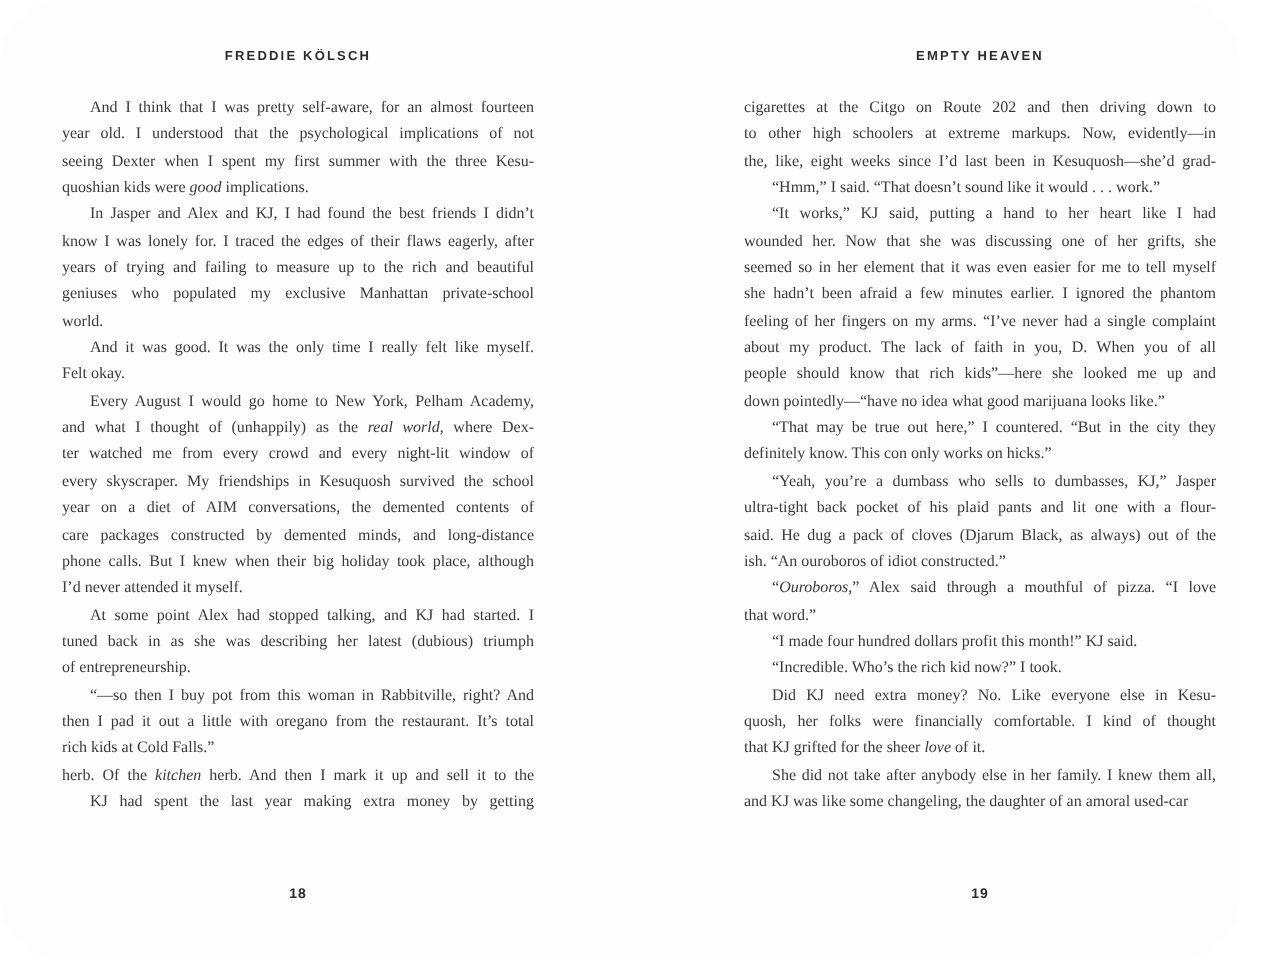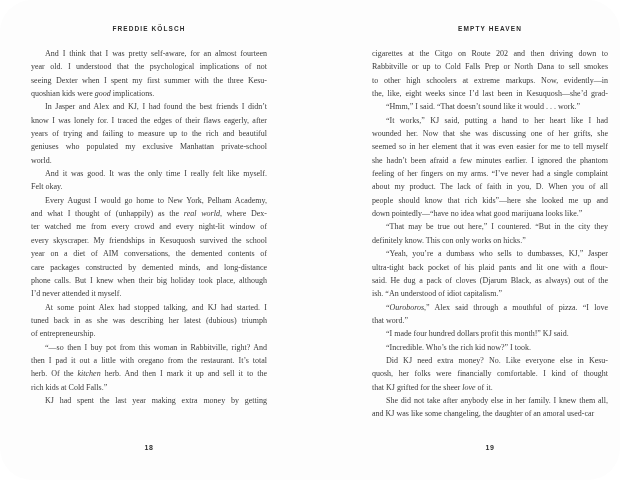--- a/index.html
+++ b/index.html
@@ -90,49 +90,48 @@
         <div class="line">every skyscraper. My friendships in Kesuquosh survived the school</div>
         <div class="line">year on a diet of AIM conversations, the demented contents of</div>
         <div class="line">care packages constructed by demented minds, and long-distance</div>
         <div class="line">phone calls. But I knew when their big holiday took place, although</div>
         <div class="line last">I’d never attended it myself.</div>
         <div class="line first">At some point Alex had stopped talking, and KJ had started. I</div>
         <div class="line">tuned back in as she was describing her latest (dubious) triumph</div>
         <div class="line last">of entrepreneurship.</div>
         <div class="line first">“—so then I buy pot from this woman in Rabbitville, right? And</div>
         <div class="line">then I pad it out a little with oregano from the restaurant. It’s total</div>
+        <div class="line last">rich kids at Cold Falls.”</div>
         <div class="line">herb. Of the <i>kitchen</i> herb. And then I mark it up and sell it to the</div>
-        <div class="line last">rich kids at Cold Falls.”</div>
         <div class="line first">KJ had spent the last year making extra money by getting</div>
       </div>
     <div class="folio">18</div>
   </section>
 
   <section class="page right">
     <div class="running-head">EMPTY HEAVEN</div>
     <div class="body-text">
         <div class="line">cigarettes at the Citgo on Route 202 and then driving down to</div>
-        <div class="line">Rabbitville or up to Cold Falls Prep or North Dana to sell smokes</div>
         <div class="line">to other high schoolers at extreme markups. Now, evidently—in</div>
         <div class="line">the, like, eight weeks since I’d last been in Kesuquosh—she’d grad-</div>
         <div class="line last first">“Hmm,” I said. “That doesn’t sound like it would . . . work.”</div>
         <div class="line first">“It works,” KJ said, putting a hand to her heart like I had</div>
         <div class="line">wounded her. Now that she was discussing one of her grifts, she</div>
         <div class="line">seemed so in her element that it was even easier for me to tell myself</div>
         <div class="line">she hadn’t been afraid a few minutes earlier. I ignored the phantom</div>
         <div class="line">feeling of her fingers on my arms. “I’ve never had a single complaint</div>
         <div class="line">about my product. The lack of faith in you, D. When you of all</div>
         <div class="line">people should know that rich kids”—here she looked me up and</div>
         <div class="line last">down pointedly—“have no idea what good marijuana looks like.”</div>
         <div class="line first">“That may be true out here,” I countered. “But in the city they</div>
         <div class="line last">definitely know. This con only works on hicks.”</div>
         <div class="line first">“Yeah, you’re a dumbass who sells to dumbasses, KJ,” Jasper</div>
         <div class="line">ultra-tight back pocket of his plaid pants and lit one with a flour-</div>
         <div class="line">said. He dug a pack of cloves (Djarum Black, as always) out of the</div>
-        <div class="line last">ish. “An understood of idiot capitalism.”</div>
+        <div class="line last">ish. “An ouroboros of idiot constructed.”</div>
         <div class="line first">“<i>Ouroboros</i>,” Alex said through a mouthful of pizza. “I love</div>
         <div class="line last">that word.”</div>
         <div class="line last first">“I made four hundred dollars profit this month!” KJ said.</div>
         <div class="line last first">“Incredible. Who’s the rich kid now?” I took.</div>
         <div class="line first">Did KJ need extra money? No. Like everyone else in Kesu-</div>
         <div class="line">quosh, her folks were financially comfortable. I kind of thought</div>
         <div class="line last">that KJ grifted for the sheer <i>love</i> of it.</div>
         <div class="line first">She did not take after anybody else in her family. I knew them all,</div>
         <div class="line last">and KJ was like some changeling, the daughter of an amoral used-car</div>
       </div>

